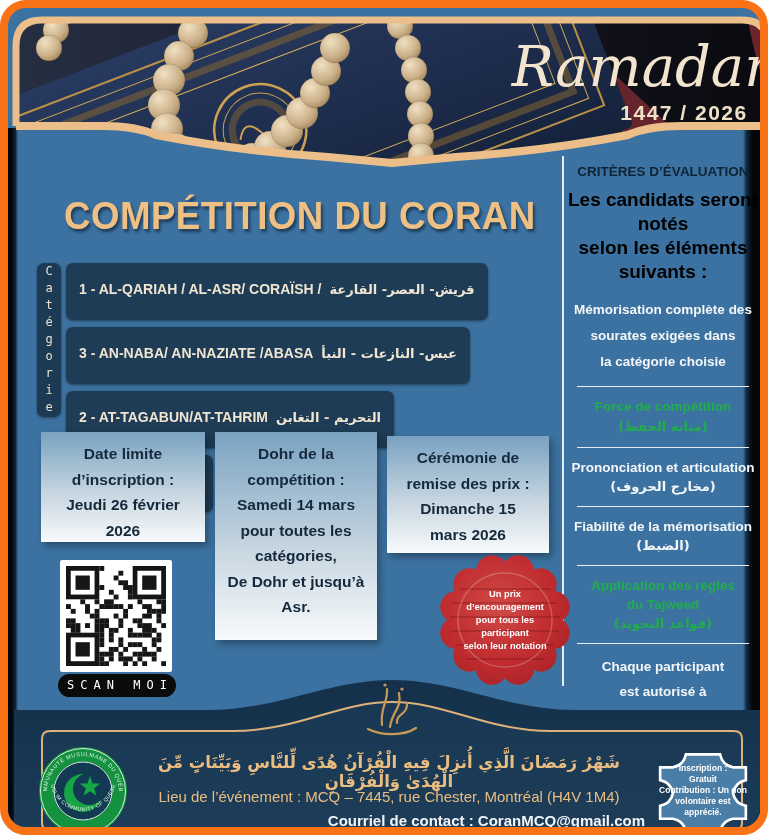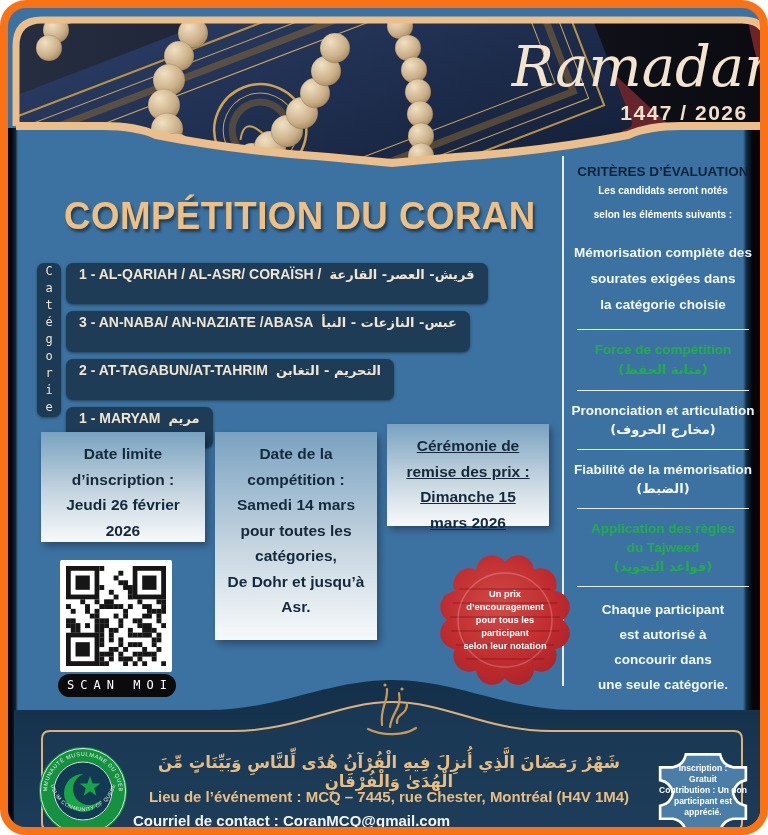--- a/index.html
+++ b/index.html
@@ -15,62 +15,62 @@
 
   .main-title{position:absolute;left:56px;top:186px;z-index:5;font-size:39px;font-weight:bold;
     letter-spacing:.5px;color:#eec084;transform:scaleX(.94);transform-origin:left;
     text-shadow:2px 3px 3px rgba(8,18,28,.55);white-space:nowrap;}
 
   .cat-label{position:absolute;left:29px;top:255px;width:24px;height:154px;background:#1d3a54;
     border-radius:7px;z-index:5;color:#ece2cf;font-family:"DejaVu Sans Mono",monospace;font-size:12px;
     writing-mode:vertical-rl;text-orientation:upright;letter-spacing:3px;display:flex;align-items:center;
     justify-content:center;box-shadow:0 1px 3px rgba(0,0,0,.4);}
   .cat-rows{position:absolute;left:58px;top:255px;z-index:5;}
-  .cat-pill{display:table;background:#1e3c56;border-radius:7px;height:33px;line-height:15px;
-    padding:4px 13px;margin-bottom:7px;color:#efe5d1;font-weight:bold;font-size:14px;white-space:nowrap;
+  .cat-pill{display:table;background:#1e3c56;border-radius:7px;height:33px;line-height:28px;
+    padding:12px 13px;margin-bottom:7px;color:#efe5d1;font-weight:bold;font-size:14px;white-space:nowrap;
     box-shadow:0 1px 3px rgba(0,0,0,.45);}
   .cat-pill .ar{font-size:13px;margin-left:8px;font-family:"DejaVu Sans",sans-serif;}
 
   .date-box{position:absolute;z-index:5;background:linear-gradient(180deg,#79a2c1 0%,#c6d5e0 55%,#f7fafb 100%);
     color:#15293c;font-weight:bold;font-size:15.5px;line-height:25.5px;text-align:center;padding-top:9px;
     box-sizing:border-box;box-shadow:3px 4px 7px rgba(0,0,0,.33);}
   .db1{left:33px;top:424px;width:164px;height:110px;text-align:center;}
   .db2{left:207px;top:424px;width:162px;height:208px;}
-  .db3{left:379px;top:416px;width:162px;height:102px;text-decoration:underline;}
+  .db3{left:379px;top:428px;width:162px;height:117px;}
 
   .qr-wrap{position:absolute;left:52px;top:552px;width:112px;height:112px;background:#ffffff;
     z-index:5;padding:6px;box-sizing:border-box;border-radius:2px;}
   .scan-pill{position:absolute;left:50px;top:666px;width:118px;height:23px;background:#0b0b0b;
     border-radius:12px;z-index:5;color:#ffffff;font-family:"DejaVu Sans Mono",monospace;font-size:12px;
     line-height:23px;text-align:center;letter-spacing:6px;text-indent:6px;white-space:nowrap;}
 
   .seal{position:absolute;left:432px;top:547px;width:130px;height:130px;z-index:6;}
 
   .sidebar{position:absolute;left:554px;top:148px;width:198px;height:530px;z-index:5;
     border-left:2px solid rgba(243,247,249,.92);text-align:center;color:#f4f7f9;font-weight:bold;}
   .sb-heading{padding-top:8px;font-size:13.5px;color:#0e2436;}
-  .sb-sub{font-size:10px;line-height:24px;color:#ffffff;}
+  .sb-sub{margin-top:9px;font-size:19px;line-height:24px;color:#000000;}
   .sb-item{font-size:13.5px;}
   .sb-i1{margin-top:13px;line-height:26px;}
   .sb-i2{line-height:20px;}
   .sb-i3{line-height:19px;}
   .sb-i4{line-height:19px;}
   .sb-i5{line-height:19px;}
   .sb-i6{margin-top:10px;line-height:25px;}
   .sb-green{color:#22ad4d;}
   .sb-ar{font-family:"DejaVu Sans",sans-serif;font-size:13px;}
   .divider{border-top:1.5px solid #e7edf2;margin:10px 13px;height:0;}
   .dv1{margin-top:11px;}
 
   .footer-svg{position:absolute;left:0;top:655px;width:768px;height:180px;z-index:5;}
   .f-verse{position:absolute;left:125px;top:745px;width:512px;text-align:center;z-index:6;
     color:#e9bd80;font-weight:bold;font-size:16.5px;font-family:"DejaVu Sans",sans-serif;direction:rtl;}
   .f-loc{position:absolute;left:125px;top:780px;width:512px;text-align:center;z-index:6;
-    color:#e9bd80;font-weight:bold;font-size:15px;}
-  .f-mail{position:absolute;left:125px;top:804px;width:512px;text-align:left;z-index:6;
+    color:#e9bd80;font-weight:normal;font-size:15px;}
+  .f-mail{position:absolute;left:125px;top:804px;width:512px;text-align:right;z-index:6;
     color:#f2f5f7;font-weight:bold;font-size:15px;}
   .logo{position:absolute;left:30px;top:738px;width:90px;height:90px;z-index:6;}
   .badge{position:absolute;left:645px;top:740px;width:100px;height:90px;z-index:6;}
   .badge-text{position:absolute;left:650px;top:755px;width:90px;z-index:7;color:#ffffff;
     font-weight:bold;font-size:8.5px;line-height:11px;text-align:center;}
 </style>
 </head>
 <body>
 
 <div class="stage">
@@ -176,21 +176,21 @@
       </div>
     </div>
 
     <div class="date-box db1">
       <div>Date limite</div>
       <div>d’inscription :</div>
       <div>Jeudi 26 février</div>
       <div>2026</div>
     </div>
     <div class="date-box db2">
-      <div>Date de la</div>
+      <div>Dohr de la</div>
       <div>compétition :</div>
       <div>Samedi 14 mars</div>
       <div>pour toutes les</div>
       <div>catégories,</div>
       <div>De Dohr et jusqu’à</div>
       <div>Asr.</div>
     </div>
     <div class="date-box db3">
       <div>Cérémonie de</div>
       <div>remise des prix :</div>
@@ -459,18 +459,18 @@
       </text>
     </svg>
 
     <svg class="badge" viewBox="0 0 92 84">
       <path fill="#4a7ea6" stroke="#ffffff" stroke-width="2.5" d="M30,6 L62,6 Q64,16 74,18 L86,18 L86,30 Q76,32 74,42 Q76,52 86,54 L86,66 L74,66 Q64,68 62,78 L30,78 Q28,68 18,66 L6,66 L6,54 Q16,52 18,42 Q16,32 6,30 L6,18 L18,18 Q28,16 30,6 Z"></path>
     </svg>
     <div class="badge-text">
       <div>Inscription :</div>
       <div>Gratuit</div>
       <div>Contribution : Un don</div>
-      <div>participant est</div>
+      <div>volontaire est</div>
       <div>apprécié.</div>
     </div>
 
   </div>
 </div>
 
 </body></html>

